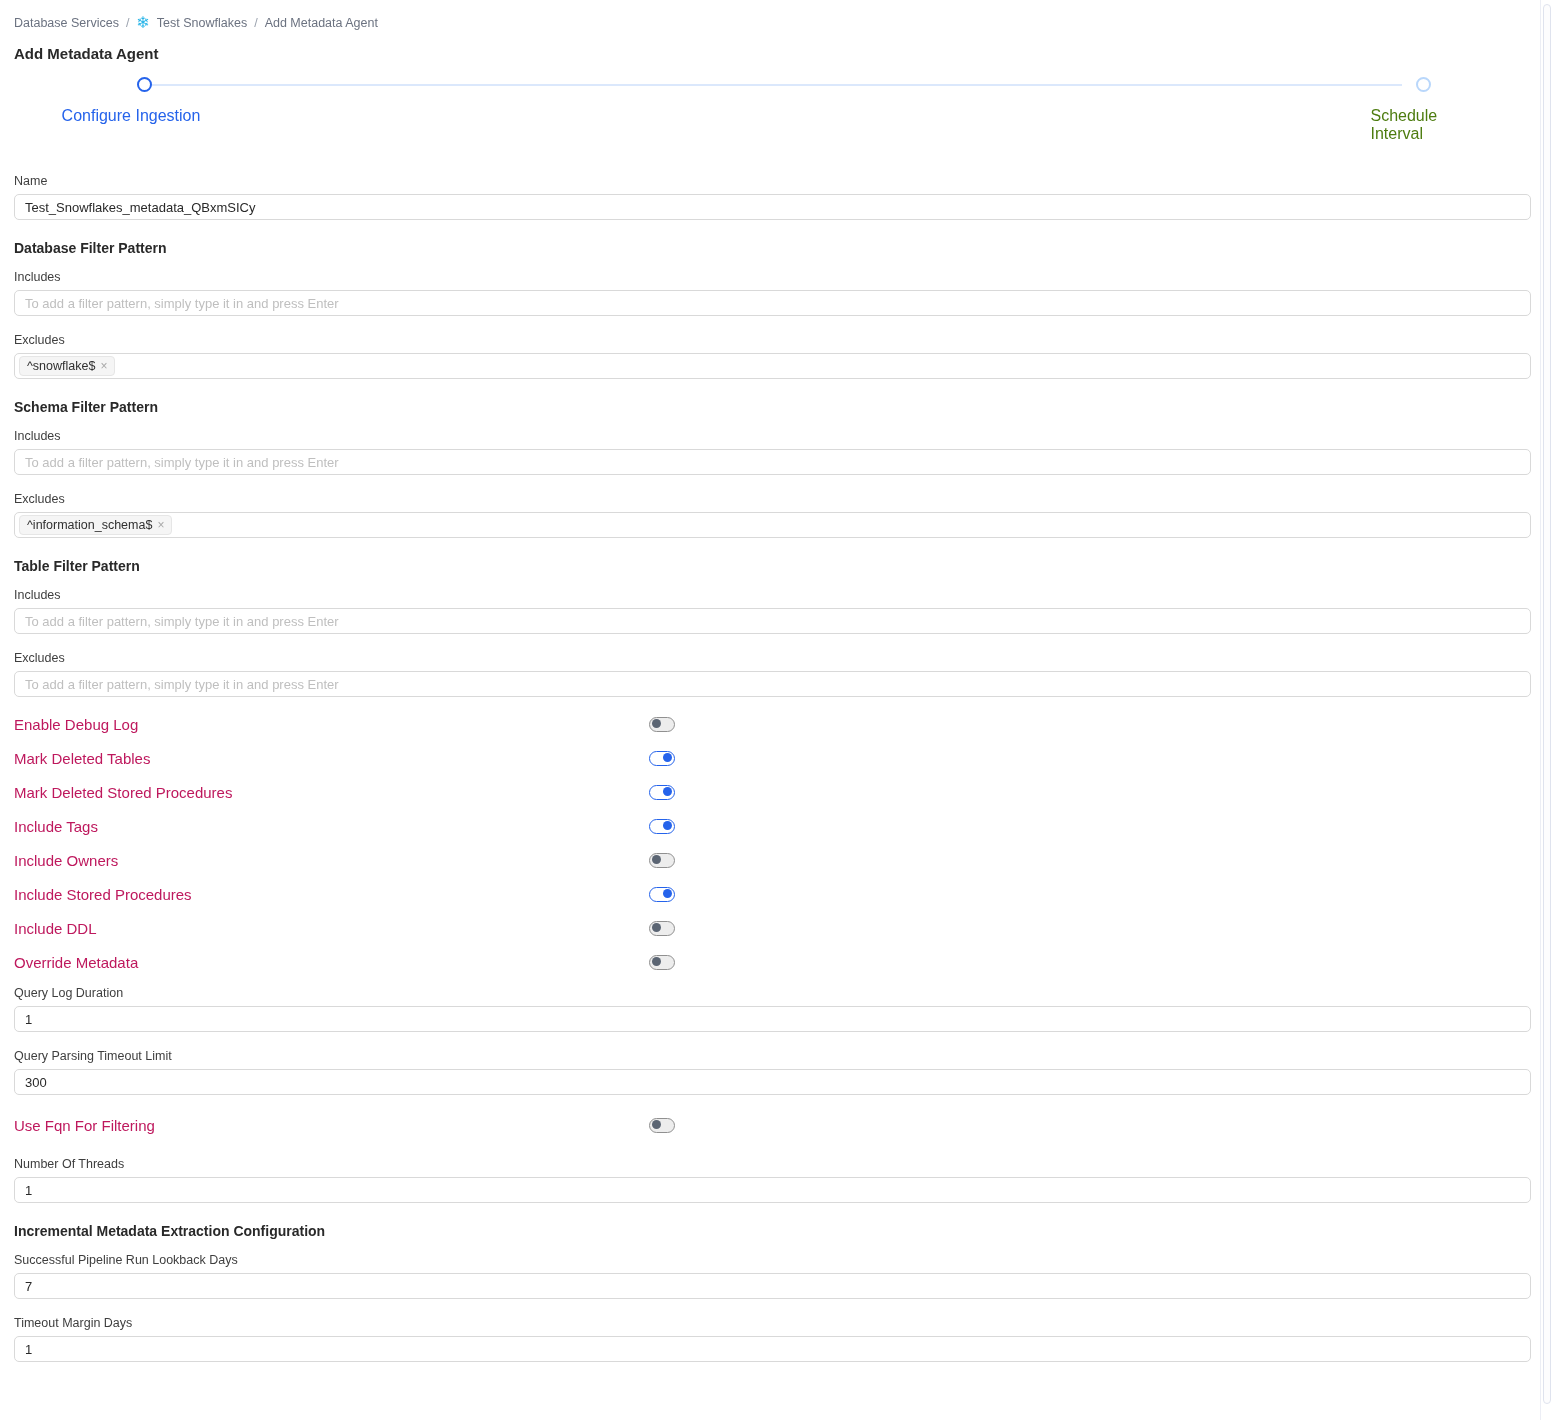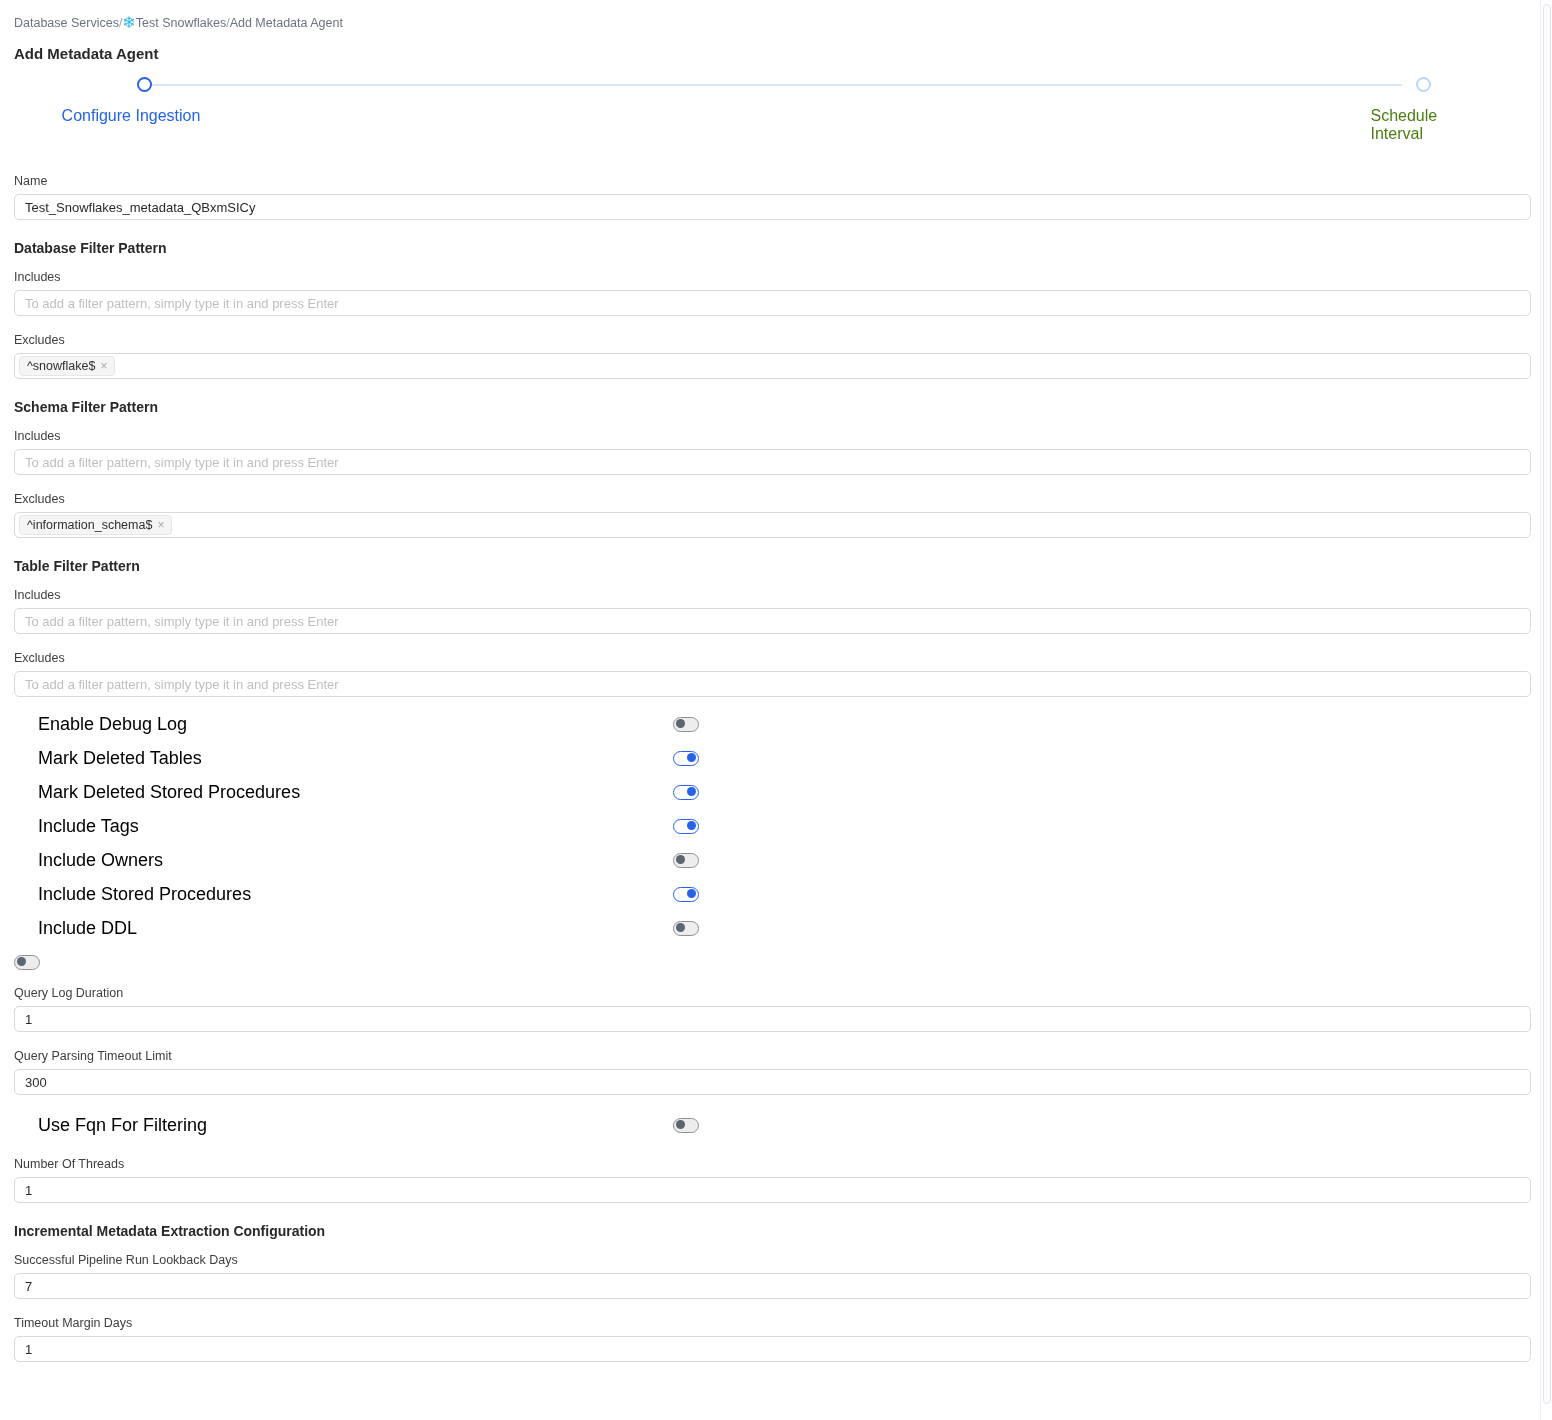--- a/index.html
+++ b/index.html
@@ -7,21 +7,21 @@
     width: 1552px; height: 1420px;
     background: #ffffff;
     font-family: "Liberation Sans", "DejaVu Sans", sans-serif;
     color: #3e3e3e;
     overflow: hidden;
   }
   .page { position: relative; width: 1552px; height: 1420px; }
   .content { position: absolute; left: 14px; top: 14px; width: 1517px; }
 
   
-  .breadcrumb { display: flex; align-items: center; font-size: 12.5px; color: #6b7280; height: 18px; }
+  .breadcrumb { display: flex; align-items: center; gap: 7px; font-size: 12.5px; color: #6b7280; height: 18px; }
   .breadcrumb .crumb-link { color: #6b7280; cursor: pointer; }
   .breadcrumb .sep { color: #9ca3af; }
   .snowflake { color: #29b5e8; font-size: 16px; line-height: 16px; }
 
   
   .page-title { margin-top: 13px; font-size: 15px; font-weight: 700; color: #292929; }
 
   
   .stepper { position: relative; margin-top: 9px; height: 48px; }
   .stepper .line { position: absolute; top: 13px; left: 126px; width: 1262px; height: 2px; background: #dbe8fc; }
@@ -50,21 +50,21 @@
     display: inline-flex; align-items: center; gap: 5px;
     background: #f5f5f5; border: 1px solid #e6e6e6; border-radius: 4px;
     padding: 1px 7px; font-size: 12.5px; color: #303030; line-height: 16px;
   }
   .chip-x { color: #a8a8a8; font-size: 12px; cursor: pointer; line-height: 12px; }
 
   .section-heading { font-size: 14px; font-weight: 700; color: #292929; margin: 20px 0 14px; }
 
   
   .toggle-row { display: flex; align-items: center; height: 20px; margin-bottom: 14px; }
-  .toggle-row .toggle-label { flex: 0 0 635px; font-size: 18px; color: #000000; margin-left: 24px; }
+  .toggle-row .toggle-label { flex: 0 0 635px; font-size: 15px; color: #be185d; }
   .switch {
     position: relative; display: inline-block; width: 26px; height: 15px;
     border: 1.5px solid #909090; border-radius: 9px; background: #ededed; cursor: pointer;
   }
   .switch .knob {
     position: absolute; top: 1.5px; left: 2px; width: 9px; height: 9px;
     border-radius: 50%; background: #5b6573;
   }
   .switch.on { border-color: #2563eb; background: #fff; }
   .switch.on .knob { left: auto; right: 2px; background: #2563eb; }
@@ -191,20 +191,21 @@
               <span class="knob"></span>
             </span>
         </div>
         <div class="toggle-row">
           <span class="toggle-label">Include DDL</span>
           <span class="switch">
               <span class="knob"></span>
             </span>
         </div>
         <div class="toggle-row">
+          <span class="toggle-label">Override Metadata</span>
           <span class="switch">
               <span class="knob"></span>
             </span>
         </div>
       </div>
 
       <div class="field">
         <span class="field-label">Query Log Duration</span>
         <input class="text-input" type="text" value="1" style="">
       </div>

